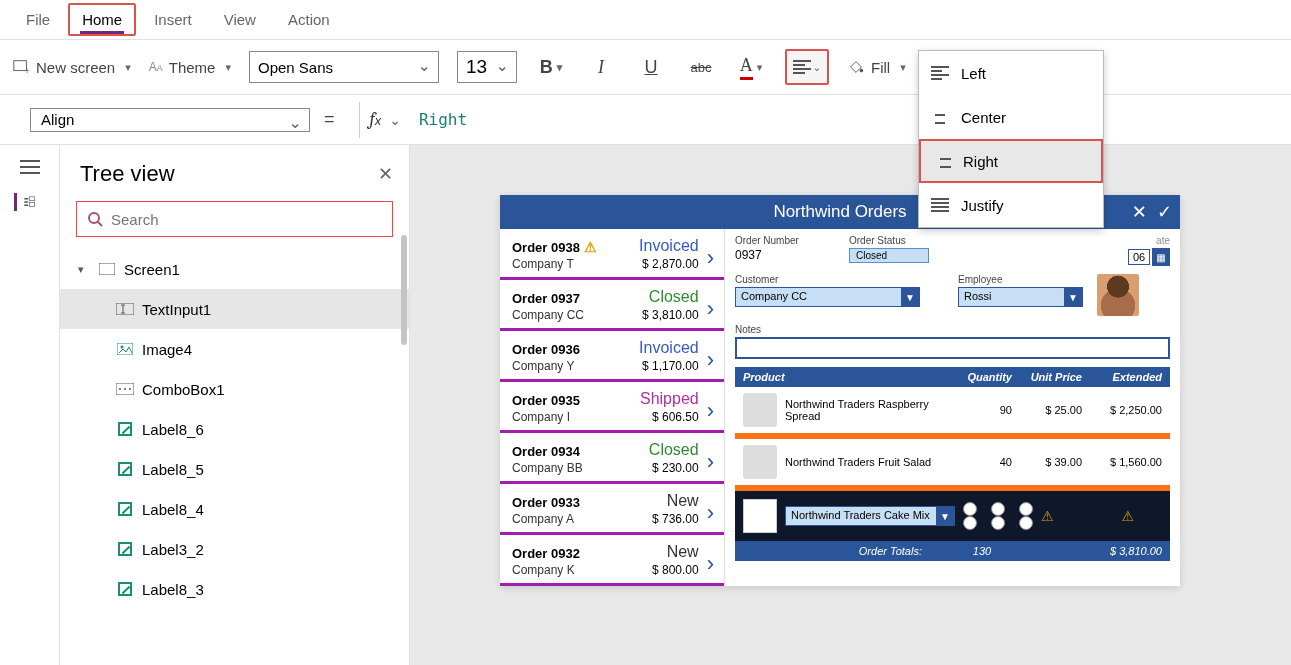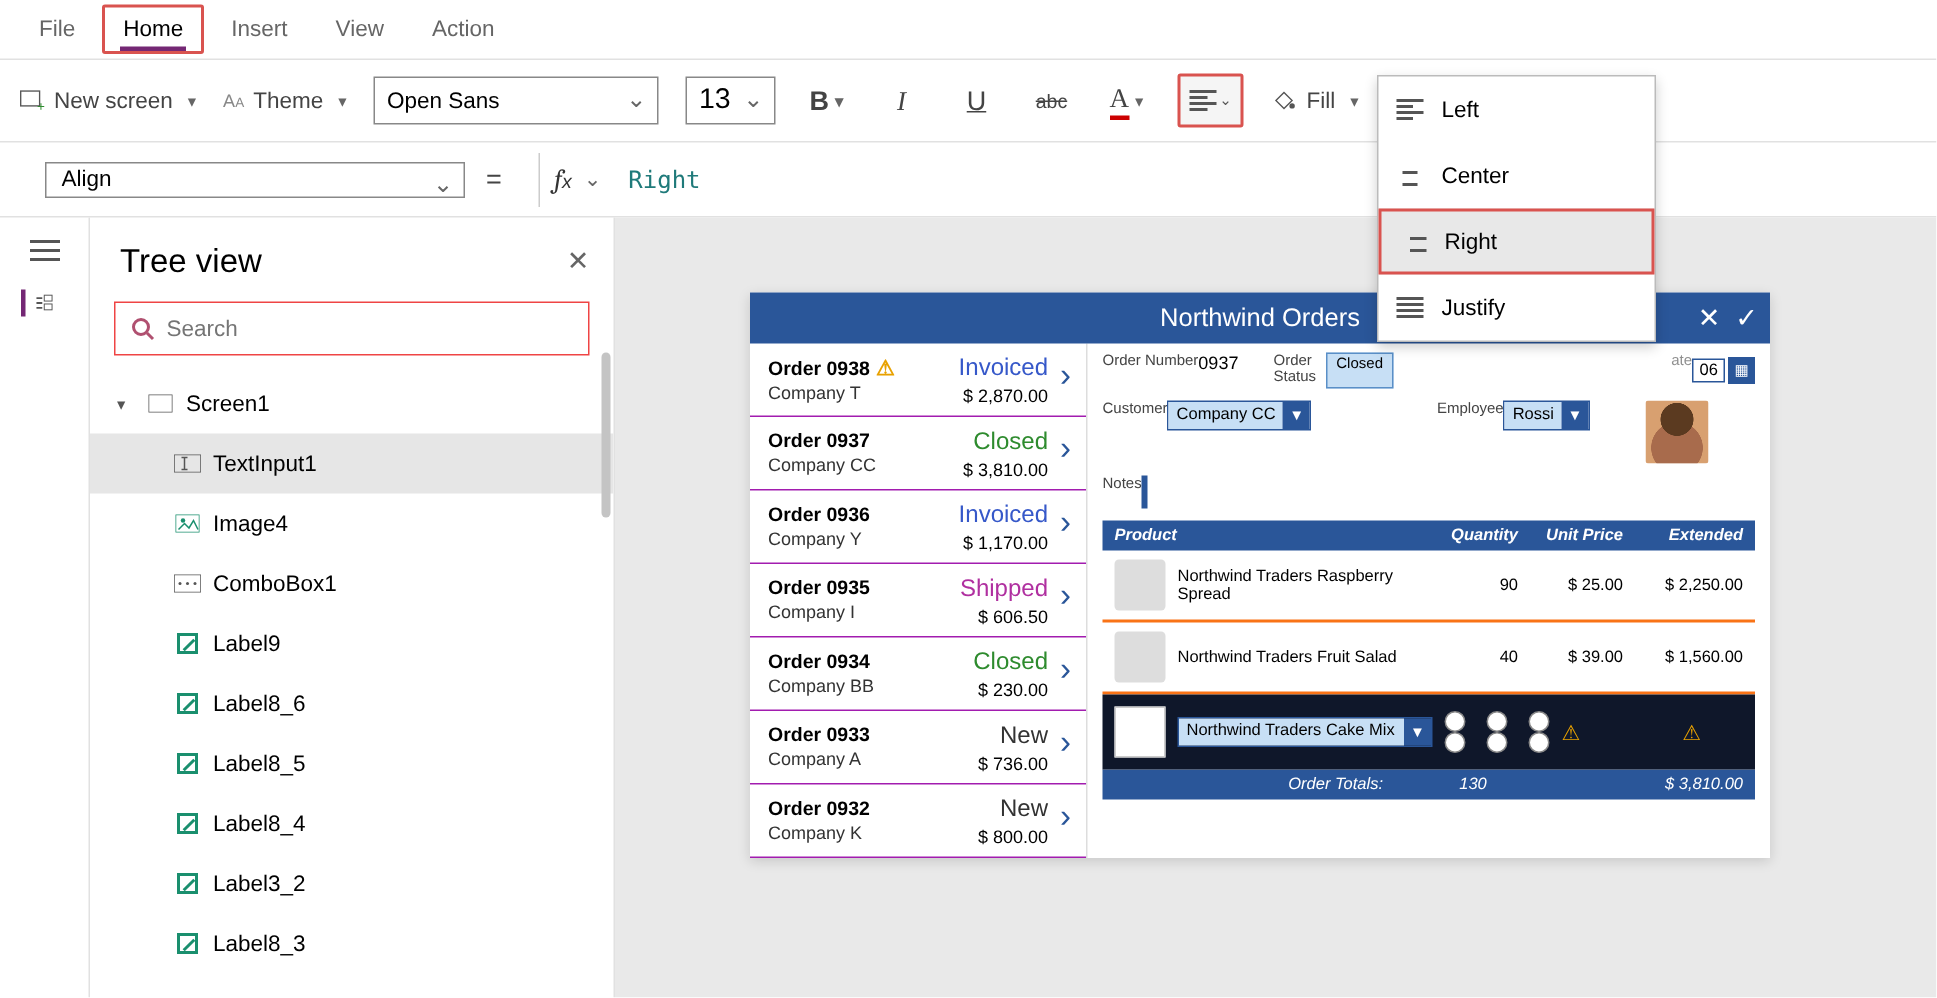--- a/index.html
+++ b/index.html
@@ -50,55 +50,55 @@
 .tv-icon { width:18px; height:14px; display:inline-flex; align-items:center; justify-content:center; }
 .tv-scroll-thumb { position:absolute; right:2px; top:90px; width:6px; height:110px; background:#c4c4c4; border-radius:3px; }
 
 .canvas { flex:1; background:#e9e9e9; padding: 50px 0 0 90px; position:relative; }
 .app-frame { width:680px; background:#fff; box-shadow:0 2px 8px rgba(0,0,0,.15); }
 .app-header { background:#2a5699; color:#fff; height:34px; display:flex; align-items:center; justify-content:center; position:relative; font-size:17px; }
 .app-header .hdr-icons { position:absolute; right:8px; display:flex; gap:10px; align-items:center; }
 
 .app-body { display:flex; }
 .order-list { width:225px; border-right:1px solid #ddd; }
-.order-item { border-bottom:1px solid #a21caf; padding: 8px 10px 6px 12px; display:flex; align-items:flex-start; position:relative; }
+.order-item { border-bottom:3px solid #a21caf; padding: 8px 10px 6px 12px; display:flex; align-items:flex-end; position:relative; }
 .order-item .col1 { flex:1; }
 .order-item .title { font-weight:700; font-size:13px; display:flex; align-items:center; gap:4px; }
 .order-item .sub { font-size:12px; color:#333; margin-top:2px; }
 .order-item .col2 { text-align:right; }
 .order-item .status { font-size:16px; font-weight:500; }
 .order-item .amt { font-size:12px; margin-top:2px; }
 .order-item .arrow { color:#2a5699; font-size:22px; margin-left:8px; font-weight:300; }
 .status-invoiced { color:#3658c9; }
 .status-closed  { color:#2e8b2e; }
 .status-shipped { color:#b030a0; }
 .status-new     { color:#333; }
 .warn { color:#e8a100; font-size:14px; }
 
 .detail { flex:1; padding: 6px 10px 0 10px; font-size:11px; position:relative; }
 .detail-row { display:flex; gap:14px; margin-bottom:8px; }
-.fld { display:flex; flex-direction:row; }
+.fld { display:flex; flex-direction:column; }
 .fld label { font-size:10px; color:#444; margin-bottom:2px; }
 .fld .val { font-size:12px; }
 .status-tag { display:inline-block; background:#c7dff5; border:1px solid #5a8fc7; padding:1px 6px; font-size:10px; }
 .date-box { display:flex; align-items:center; }
 .date-box .dv { border:1px solid #2a5699; padding:1px 4px; font-size:11px; width:22px; text-align:center; }
 .date-box .ci { background:#2a5699; color:#fff; width:18px; height:18px; display:flex; align-items:center; justify-content:center; font-size:10px; margin-left:2px; }
 .combo { display:flex; border:1px solid #2a5699; height:20px; font-size:11px; }
 .combo .ct { flex:1; background:#c7dff5; padding:2px 5px; }
 .combo .cv { width:18px; background:#2a5699; color:#fff; display:flex; align-items:center; justify-content:center; font-size:10px; }
 .notes-box { border:2px solid #2a5699; height:22px; }
 .avatar { width:42px; height:42px; background:#d8a070; border-radius:2px; background-image: radial-gradient(circle at 50% 30%, #5b3a20 30%, transparent 31%), radial-gradient(circle at 50% 75%, #a86b4c 45%, transparent 46%); }
 
 .prod-header { background:#2a5699; color:#fff; font-size:11px; display:flex; padding:4px 8px; font-style:italic;font-weight:bold; }
 .prod-header span:nth-child(1){ flex:1; }
 .prod-header span:nth-child(2){ width:60px; text-align:right; }
 .prod-header span:nth-child(3){ width:70px; text-align:right; }
 .prod-header span:nth-child(4){ width:80px; text-align:right; }
-.prod-row { display:flex; align-items:center; padding:6px 8px; font-size:11px; border-bottom:2px solid #f97316; }
+.prod-row { display:flex; align-items:center; padding:6px 8px; font-size:11px; border-bottom:6px solid #f97316; }
 .prod-row .thumb { width:34px; height:34px; background:#ddd; margin-right:8px; border-radius:3px; }
 .prod-row .pn { flex:1; }
 .prod-row .q { width:60px; text-align:right; }
 .prod-row .up { width:70px; text-align:right; }
 .prod-row .ex { width:80px; text-align:right; }
 
 .edit-row { background:#0f172a; padding:8px; display:flex; align-items:center; gap:8px; position:relative; }
 .edit-row .thumb { width:34px; height:34px; background:#fff; border:1px solid #ccc; }
 .edit-row .combo { width:170px; }
 .knobs { position:relative; width:70px; height:28px; }
@@ -264,26 +264,20 @@
               <circle cx="9" cy="6" r="1" fill="#555"></circle>
               <circle cx="14" cy="6" r="1" fill="#555"></circle>
             </svg>
           </span>
           <span>ComboBox1</span>
         </div>
         <div class="tv-row level2">
           <span class="tv-icon">
             <span class="pencil-box"></span>
           </span>
-          <span>Label9</span>
-        </div>
-        <div class="tv-row level2">
-          <span class="tv-icon">
-            <span class="pencil-box"></span>
-          </span>
           <span>Label8_6</span>
         </div>
         <div class="tv-row level2">
           <span class="tv-icon">
             <span class="pencil-box"></span>
           </span>
           <span>Label8_5</span>
         </div>
         <div class="tv-row level2">
           <span class="tv-icon">

